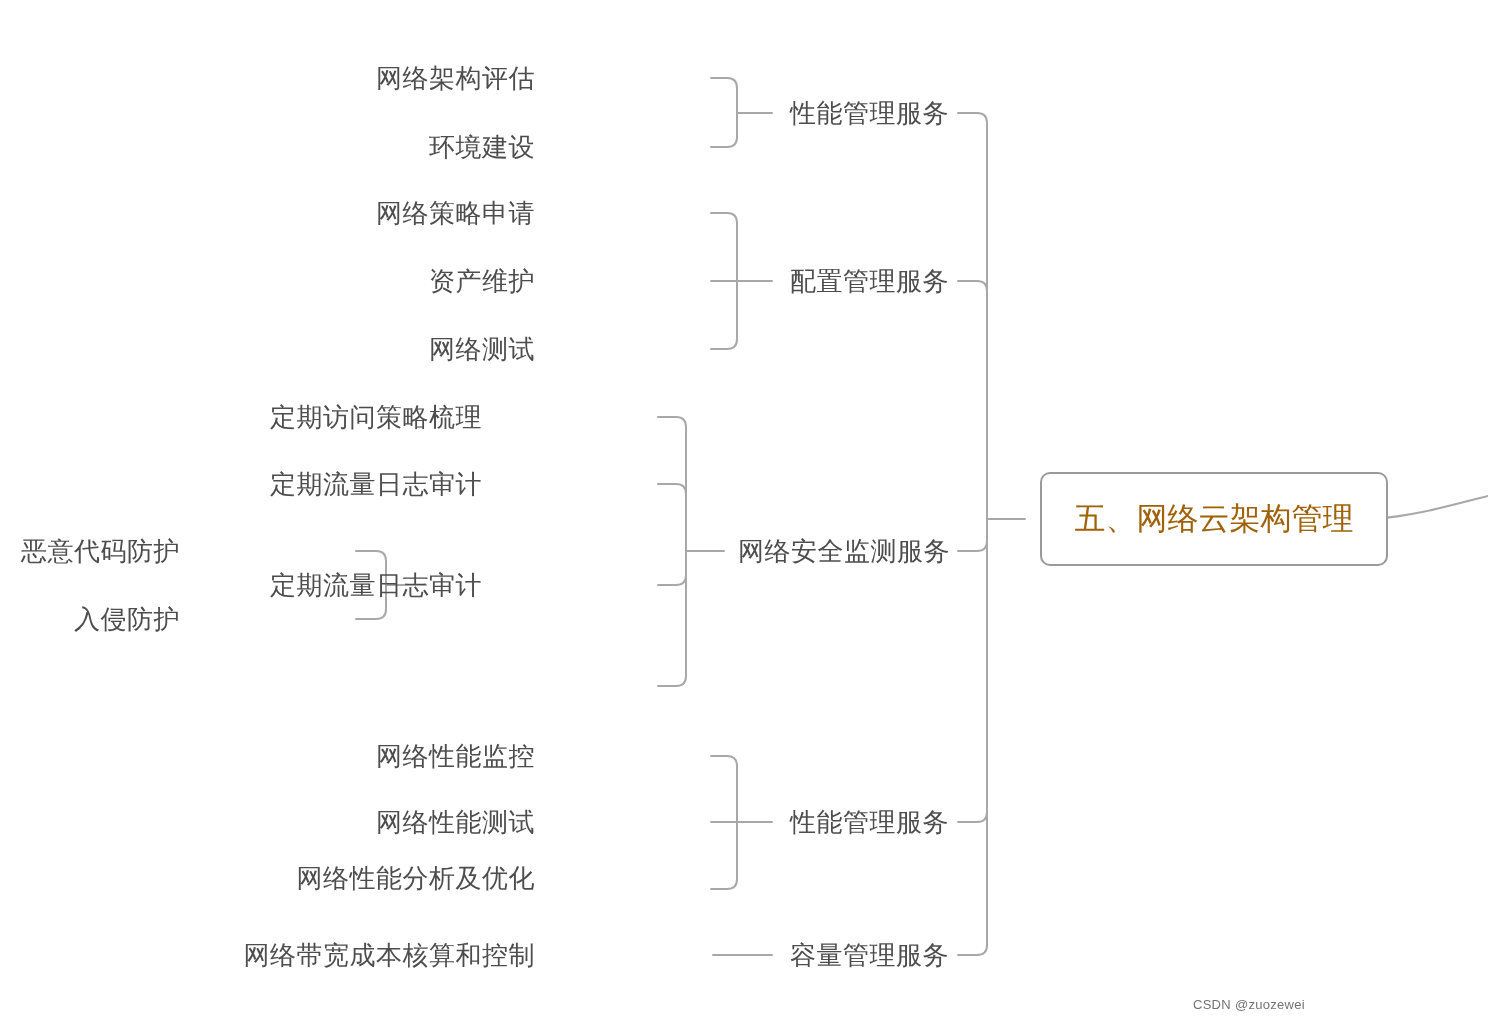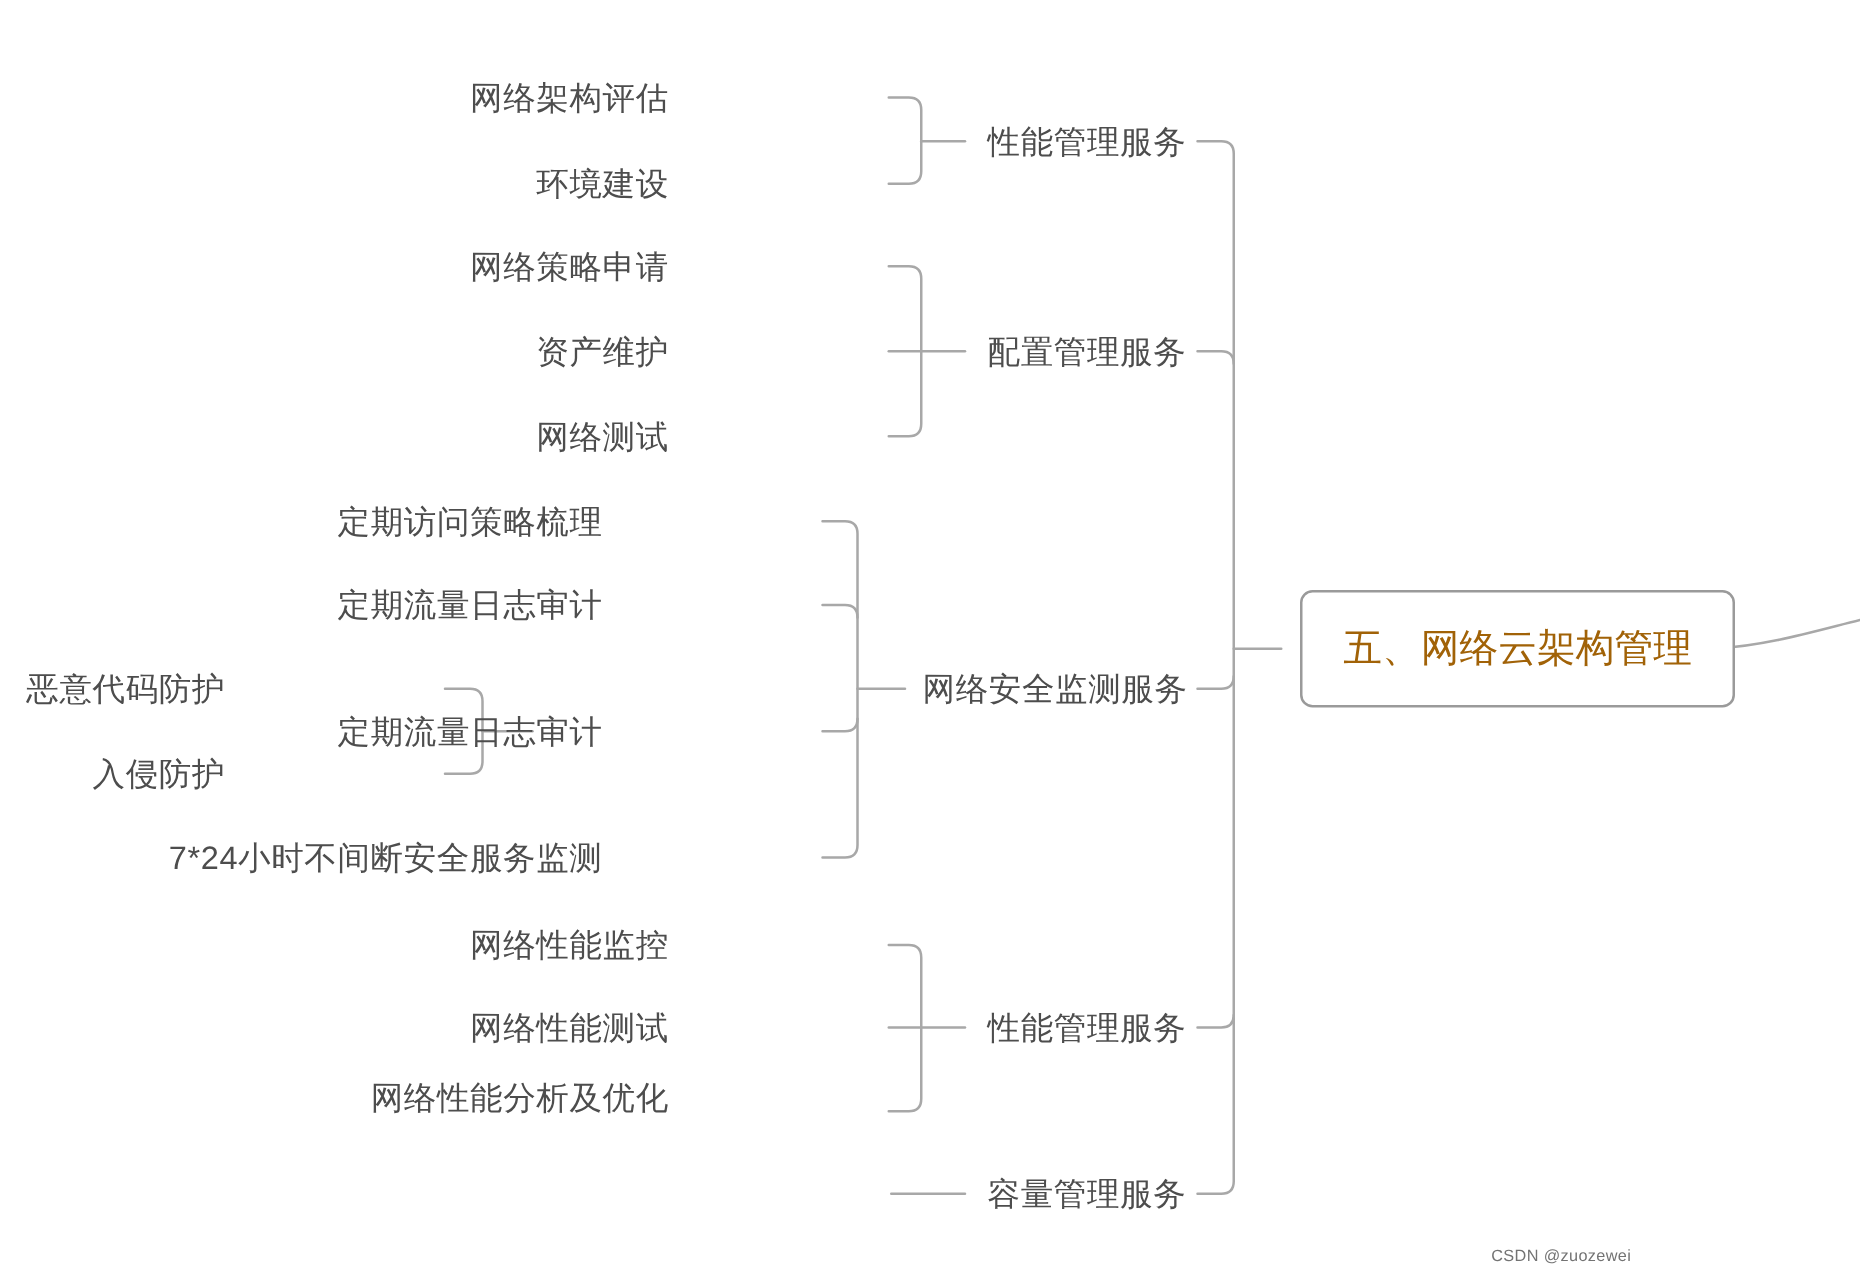--- a/index.html
+++ b/index.html
@@ -134,29 +134,29 @@
   <div class="node colL" id="n-b1">性能管理服务</div>
 
   <div class="node r colA" id="n-c2a">网络策略申请</div>
   <div class="node r colA" id="n-c2b">资产维护</div>
   <div class="node r colA" id="n-c2c">网络测试</div>
   <div class="node colL" id="n-b2">配置管理服务</div>
 
   <div class="node r colB" id="n-c3a">定期访问策略梳理</div>
   <div class="node r colB" id="n-c3b">定期流量日志审计</div>
   <div class="node r colB" id="n-c3c">定期流量日志审计</div>
-  <div class="node r colB" id="n-c3d">7*24小时不间断安全服务监测</div>
   <div class="node r colC" id="n-c3c1">恶意代码防护</div>
   <div class="node r colC" id="n-c3c2">入侵防护</div>
   <div class="node colL2" id="n-b3">网络安全监测服务</div>
 
   <div class="node r colA" id="n-c4a">网络性能监控</div>
   <div class="node r colA" id="n-c4b">网络性能测试</div>
   <div class="node r colA" id="n-c4c">网络性能分析及优化</div>
   <div class="node colL" id="n-b4">性能管理服务</div>
 
+  <div class="node r colA" id="n-c5a">网络带宽成本核算和控制</div>
   <div class="node colL" id="n-b5">容量管理服务</div>
 
   <div class="root-node">五、网络云架构管理</div>
 
   <div class="watermark">CSDN @zuozewei</div>
 
 </div>
 
 </body></html>

